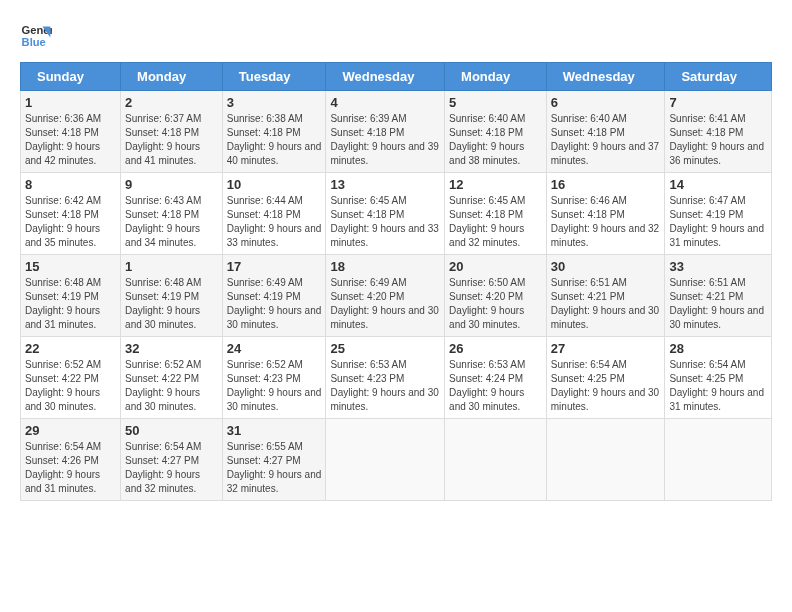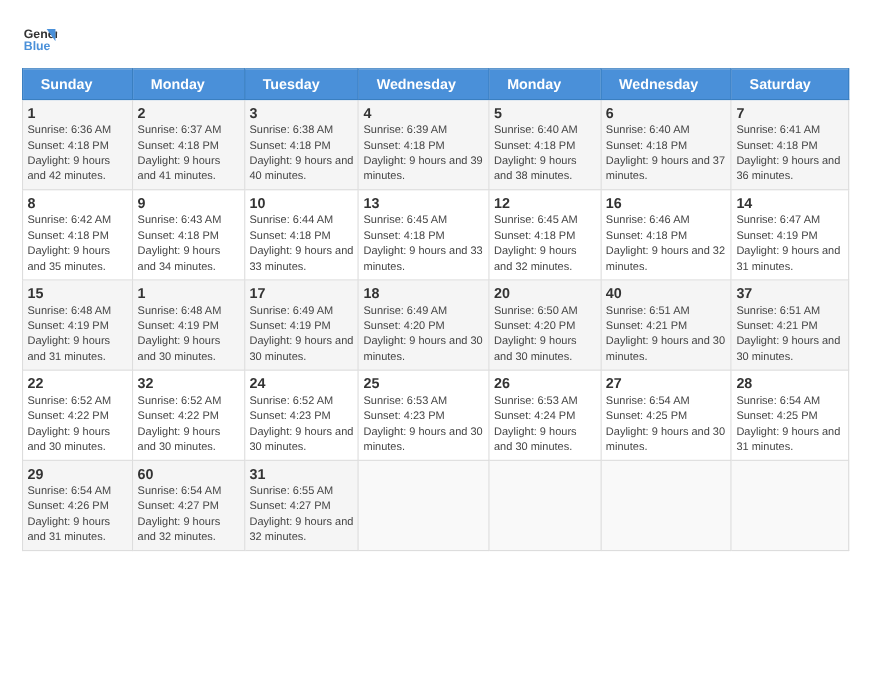--- a/index.html
+++ b/index.html
@@ -187,25 +187,25 @@
         </td>
         <td>
           <span class="day-num">18</span>
           <div class="day-info">Sunrise: 6:49 AM<br>Sunset: 4:20 PM<br>Daylight: 9 hours and 30 minutes.</div>
         </td>
         <td>
           <span class="day-num">20</span>
           <div class="day-info">Sunrise: 6:50 AM<br>Sunset: 4:20 PM<br>Daylight: 9 hours and 30 minutes.</div>
         </td>
         <td>
-          <span class="day-num">40</span>
+          <span class="day-num">30</span>
           <div class="day-info">Sunrise: 6:51 AM<br>Sunset: 4:21 PM<br>Daylight: 9 hours and 30 minutes.</div>
         </td>
         <td>
-          <span class="day-num">37</span>
+          <span class="day-num">33</span>
           <div class="day-info">Sunrise: 6:51 AM<br>Sunset: 4:21 PM<br>Daylight: 9 hours and 30 minutes.</div>
         </td>
       </tr>
       <tr>
         <td>
           <span class="day-num">22</span>
           <div class="day-info">Sunrise: 6:52 AM<br>Sunset: 4:22 PM<br>Daylight: 9 hours and 30 minutes.</div>
         </td>
         <td>
           <span class="day-num">32</span>
@@ -231,21 +231,21 @@
           <span class="day-num">28</span>
           <div class="day-info">Sunrise: 6:54 AM<br>Sunset: 4:25 PM<br>Daylight: 9 hours and 31 minutes.</div>
         </td>
       </tr>
       <tr>
         <td>
           <span class="day-num">29</span>
           <div class="day-info">Sunrise: 6:54 AM<br>Sunset: 4:26 PM<br>Daylight: 9 hours and 31 minutes.</div>
         </td>
         <td>
-          <span class="day-num">60</span>
+          <span class="day-num">50</span>
           <div class="day-info">Sunrise: 6:54 AM<br>Sunset: 4:27 PM<br>Daylight: 9 hours and 32 minutes.</div>
         </td>
         <td>
           <span class="day-num">31</span>
           <div class="day-info">Sunrise: 6:55 AM<br>Sunset: 4:27 PM<br>Daylight: 9 hours and 32 minutes.</div>
         </td>
         <td class="empty"></td>
         <td class="empty"></td>
         <td class="empty"></td>
         <td class="empty"></td>

